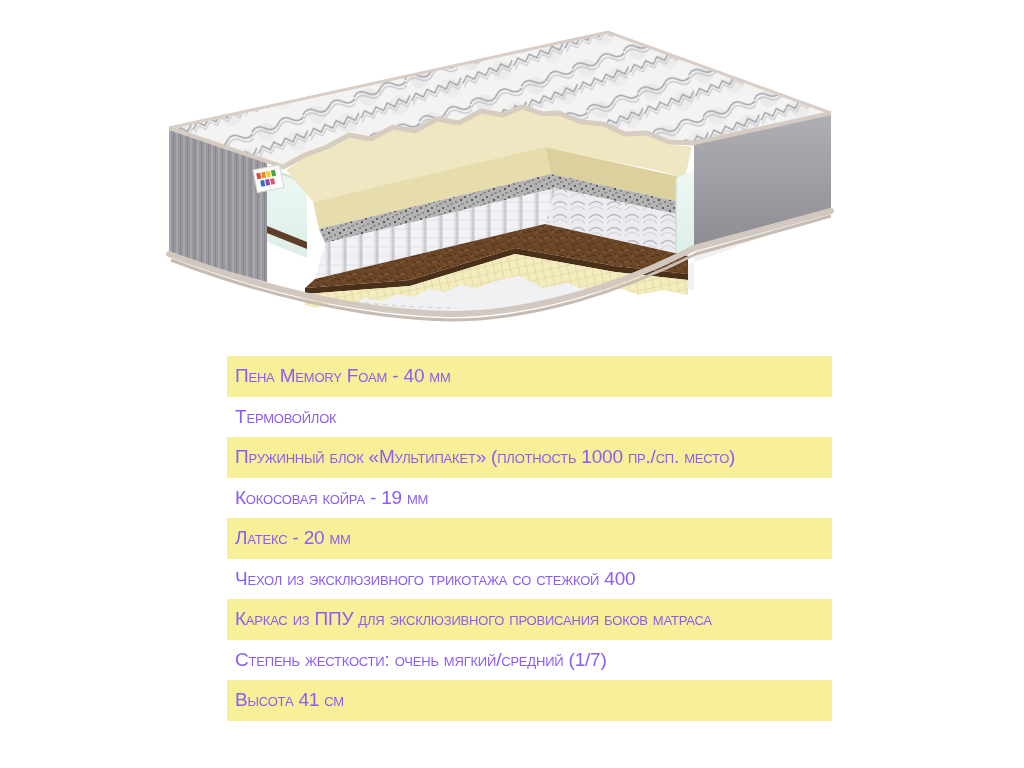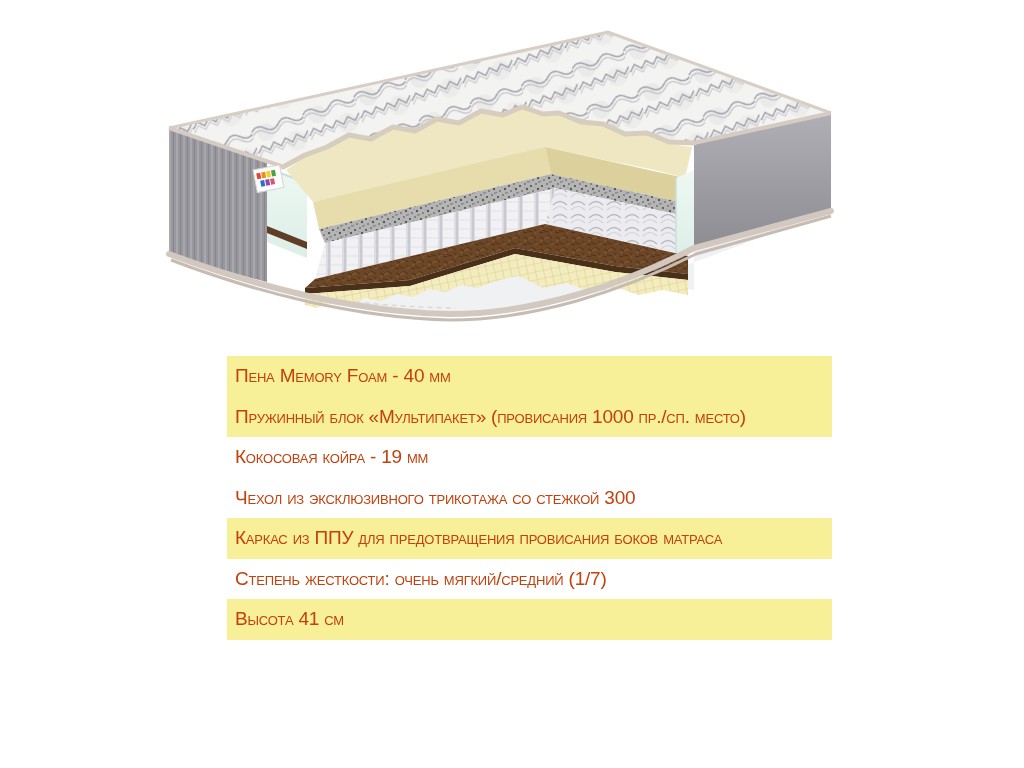--- a/index.html
+++ b/index.html
@@ -5,21 +5,21 @@
   html,body{margin:0;padding:0;background:#ffffff;}
   .canvas{
     position:relative;width:1024px;height:768px;background:#ffffff;overflow:hidden;
     font-family:"Liberation Sans",sans-serif;
   }
   .illustration{position:absolute;left:155px;top:18px;width:710px;height:315px;}
   .specs{position:absolute;left:227px;top:356px;width:605px;}
   .spec-row{
     height:40.5px;display:flex;align-items:center;box-sizing:border-box;
     padding-left:8px;font-size:19px;letter-spacing:-0.2px;
-    font-variant:small-caps;color:#c2410c;white-space:nowrap;
+    font-variant:small-caps;color:#8b5cf6;white-space:nowrap;
     background:#ffffff;
   }
   .spec-row.hl{background:#F7F098;}
 </style>
 </head>
 <body>
 
 <div class="canvas">
 
   <svg class="illustration" viewBox="0 0 710 315" xmlns="http://www.w3.org/2000/svg">
@@ -158,21 +158,23 @@
       <rect x="12.5" y="4" width="4" height="6" fill="#F3D02C"></rect>
       <rect x="17.5" y="4" width="4" height="6" fill="#46A347"></rect>
       <rect x="5" y="12" width="4" height="6" fill="#2D6FC2"></rect>
       <rect x="10" y="12" width="4" height="6" fill="#9349A8"></rect>
       <rect x="15" y="12" width="4" height="6" fill="#D8566E"></rect>
     </g>
   </svg>
 
   <div class="specs">
     <div class="spec-row hl">Пена Memory Foam - 40 мм</div>
-    <div class="spec-row hl">Пружинный блок «Мультипакет» (провисания 1000 пр./сп. место)</div>
+    <div class="spec-row">Термовойлок</div>
+    <div class="spec-row hl">Пружинный блок «Мультипакет» (плотность 1000 пр./сп. место)</div>
     <div class="spec-row">Кокосовая койра - 19 мм</div>
-    <div class="spec-row">Чехол из эксклюзивного трикотажа со стежкой 300</div>
-    <div class="spec-row hl">Каркас из ППУ для предотвращения провисания боков матраса</div>
+    <div class="spec-row hl">Латекс - 20 мм</div>
+    <div class="spec-row">Чехол из эксклюзивного трикотажа со стежкой 400</div>
+    <div class="spec-row hl">Каркас из ППУ для эксклюзивного провисания боков матраса</div>
     <div class="spec-row">Степень жесткости: очень мягкий/средний (1/7)</div>
     <div class="spec-row hl">Высота 41 см</div>
   </div>
 
 </div>
 
 </body></html>

